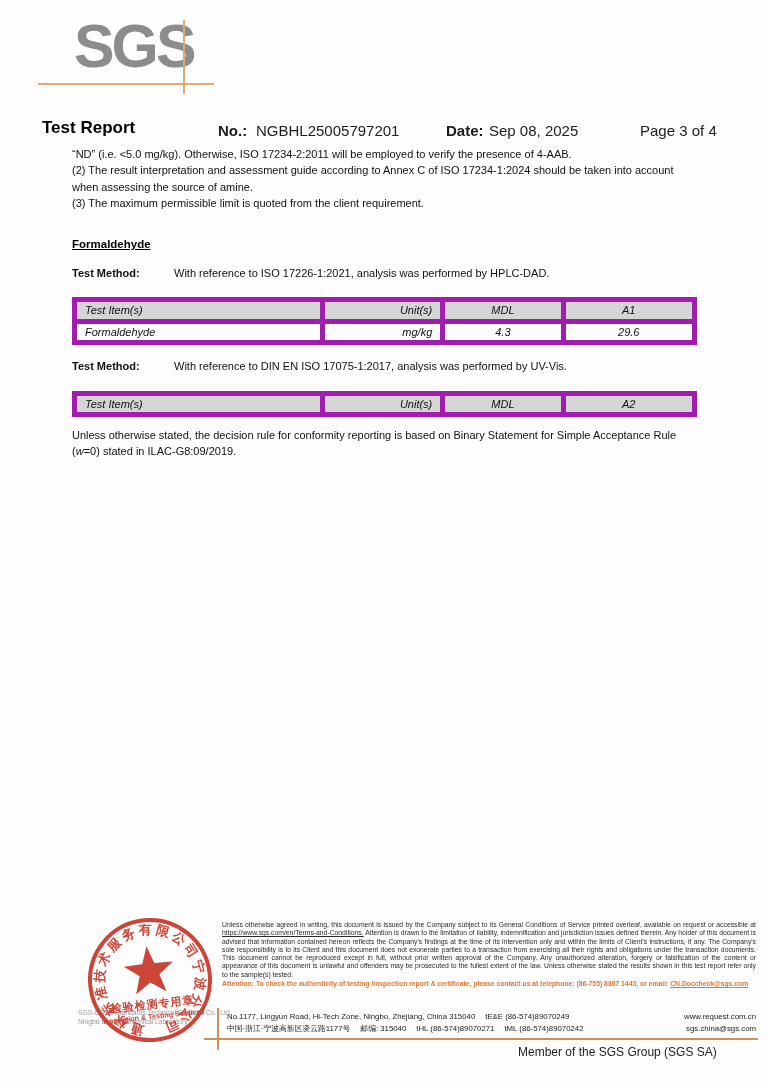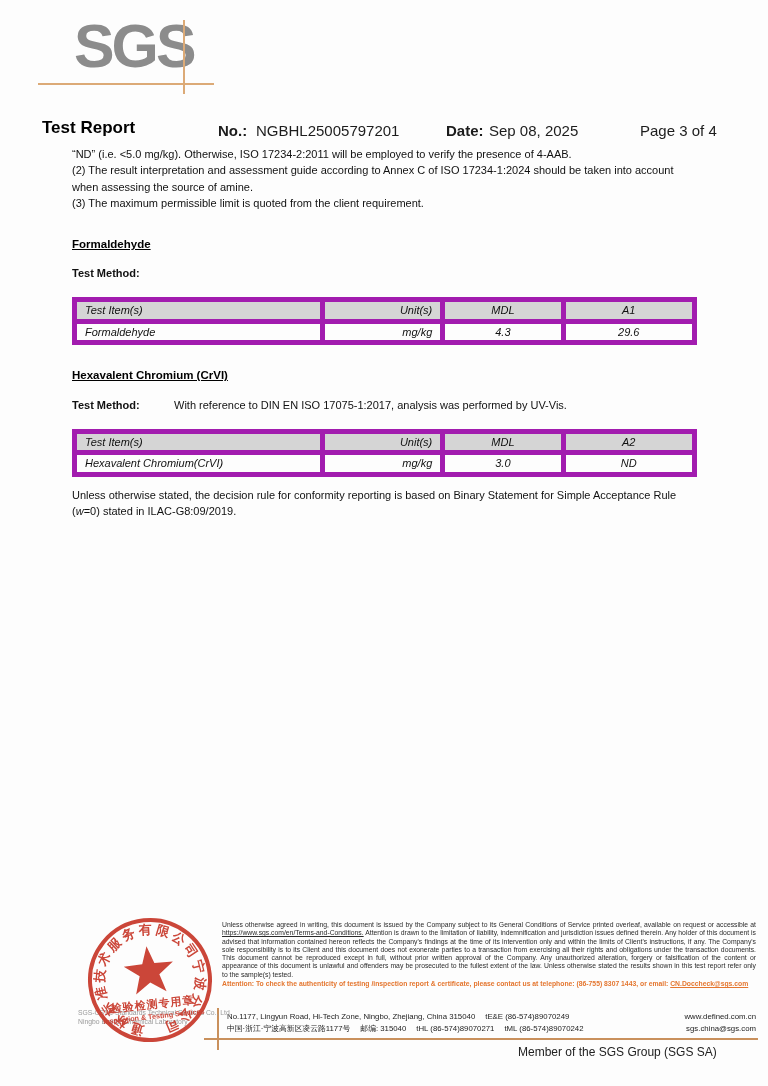--- a/index.html
+++ b/index.html
@@ -90,76 +90,70 @@
   <div class="content">
     <div class="notes">
       <p>“ND” (i.e. &lt;5.0 mg/kg). Otherwise, ISO 17234-2:2011 will be employed to verify the presence of 4-AAB.</p>
       <p>(2) The result interpretation and assessment guide according to Annex C of ISO 17234-1:2024 should be taken into account when assessing the source of amine.</p>
       <p>(3) The maximum permissible limit is quoted from the client requirement.</p>
     </div>
 
     <div class="section-heading">Formaldehyde</div>
     <div class="tm-row">
       <span class="tm-label">Test Method:</span>
+      <span>With reference to ISO 17226-1:2021, analysis was performed by HPLC-DAD.</span>
     </div>
     <table class="result">
       <tbody>
           <tr>
         <th>Test Item(s)</th>
         <th>Unit(s)</th>
         <th>MDL</th>
         <th>A1</th>
       </tr>
       <tr>
         <td>Formaldehyde</td>
         <td>mg/kg</td>
         <td>4.3</td>
         <td>29.6</td>
       </tr>
     </tbody>
       </table>
 
-    <div class="section-heading" style="margin-top:22px">Hexavalent Chromium (CrVI)</div>
     <div class="tm-row">
       <span class="tm-label">Test Method:</span>
       <span>With reference to DIN EN ISO 17075-1:2017, analysis was performed by UV-Vis.</span>
     </div>
     <table class="result">
       <tbody>
           <tr>
         <th>Test Item(s)</th>
         <th>Unit(s)</th>
         <th>MDL</th>
         <th>A2</th>
-      </tr>
-      <tr>
-        <td>Hexavalent Chromium(CrVI)</td>
-        <td>mg/kg</td>
-        <td>3.0</td>
-        <td>ND</td>
       </tr>
     </tbody>
       </table>
 
     <p class="decision"><span>Unless otherwise stated, the decision rule for conformity reporting is based on Binary Statement for Simple Acceptance Rule (</span><span class="it">w</span><span>=0) stated in ILAC-G8:09/2019.</span></p>
   </div>
 
   <div class="fineblock">
     <p class="fineprint"><span>Unless otherwise agreed in writing, this document is issued by the Company subject to its General Conditions of Service printed overleaf, available on request or accessible at </span><span class="lnk">https://www.sgs.com/en/Terms-and-Conditions.</span><span> Attention is drawn to the limitation of liability, indemnification and jurisdiction issues defined therein. Any holder of this document is advised that information contained hereon reflects the Company's findings at the time of its intervention only and within the limits of Client's instructions, if any. The Company's sole responsibility is to its Client and this document does not exonerate parties to a transaction from exercising all their rights and obligations under the transaction documents. This document cannot be reproduced except in full, without prior written approval of the Company. Any unauthorized alteration, forgery or falsification of the content or appearance of this document is unlawful and offenders may be prosecuted to the fullest extent of the law. Unless otherwise stated the results shown in this test report refer only to the sample(s) tested.</span></p>
     <p class="attention"><span>Attention: To check the authenticity of testing /inspection report &amp; certificate, please contact us at telephone: (86-755) 8307 1443, or email: </span><span class="lnk">CN.Doccheck@sgs.com</span></p>
   </div>
 
   <div class="foot-vline"></div>
   <div class="foot-hline"></div>
 
   <div class="addr">
     <div class="addr-row">
       <span>No.1177, Lingyun Road, Hi-Tech Zone, Ningbo, Zhejiang, China 315040</span>
       <span class="gap">tE&amp;E (86-574)89070249</span>
-      <span class="right lnk">www.defined.com.cn</span>
+      <span class="right lnk">www.request.com.cn</span>
     </div>
     <div class="addr-row">
       <span>中国·浙江·宁波高新区凌云路1177号</span>
       <span class="gap">邮编: 315040</span>
       <span class="gap">tHL (86-574)89070271</span>
       <span class="gap">tML (86-574)89070242</span>
       <span class="right lnk">sgs.china@sgs.com</span>
     </div>
   </div>
 

